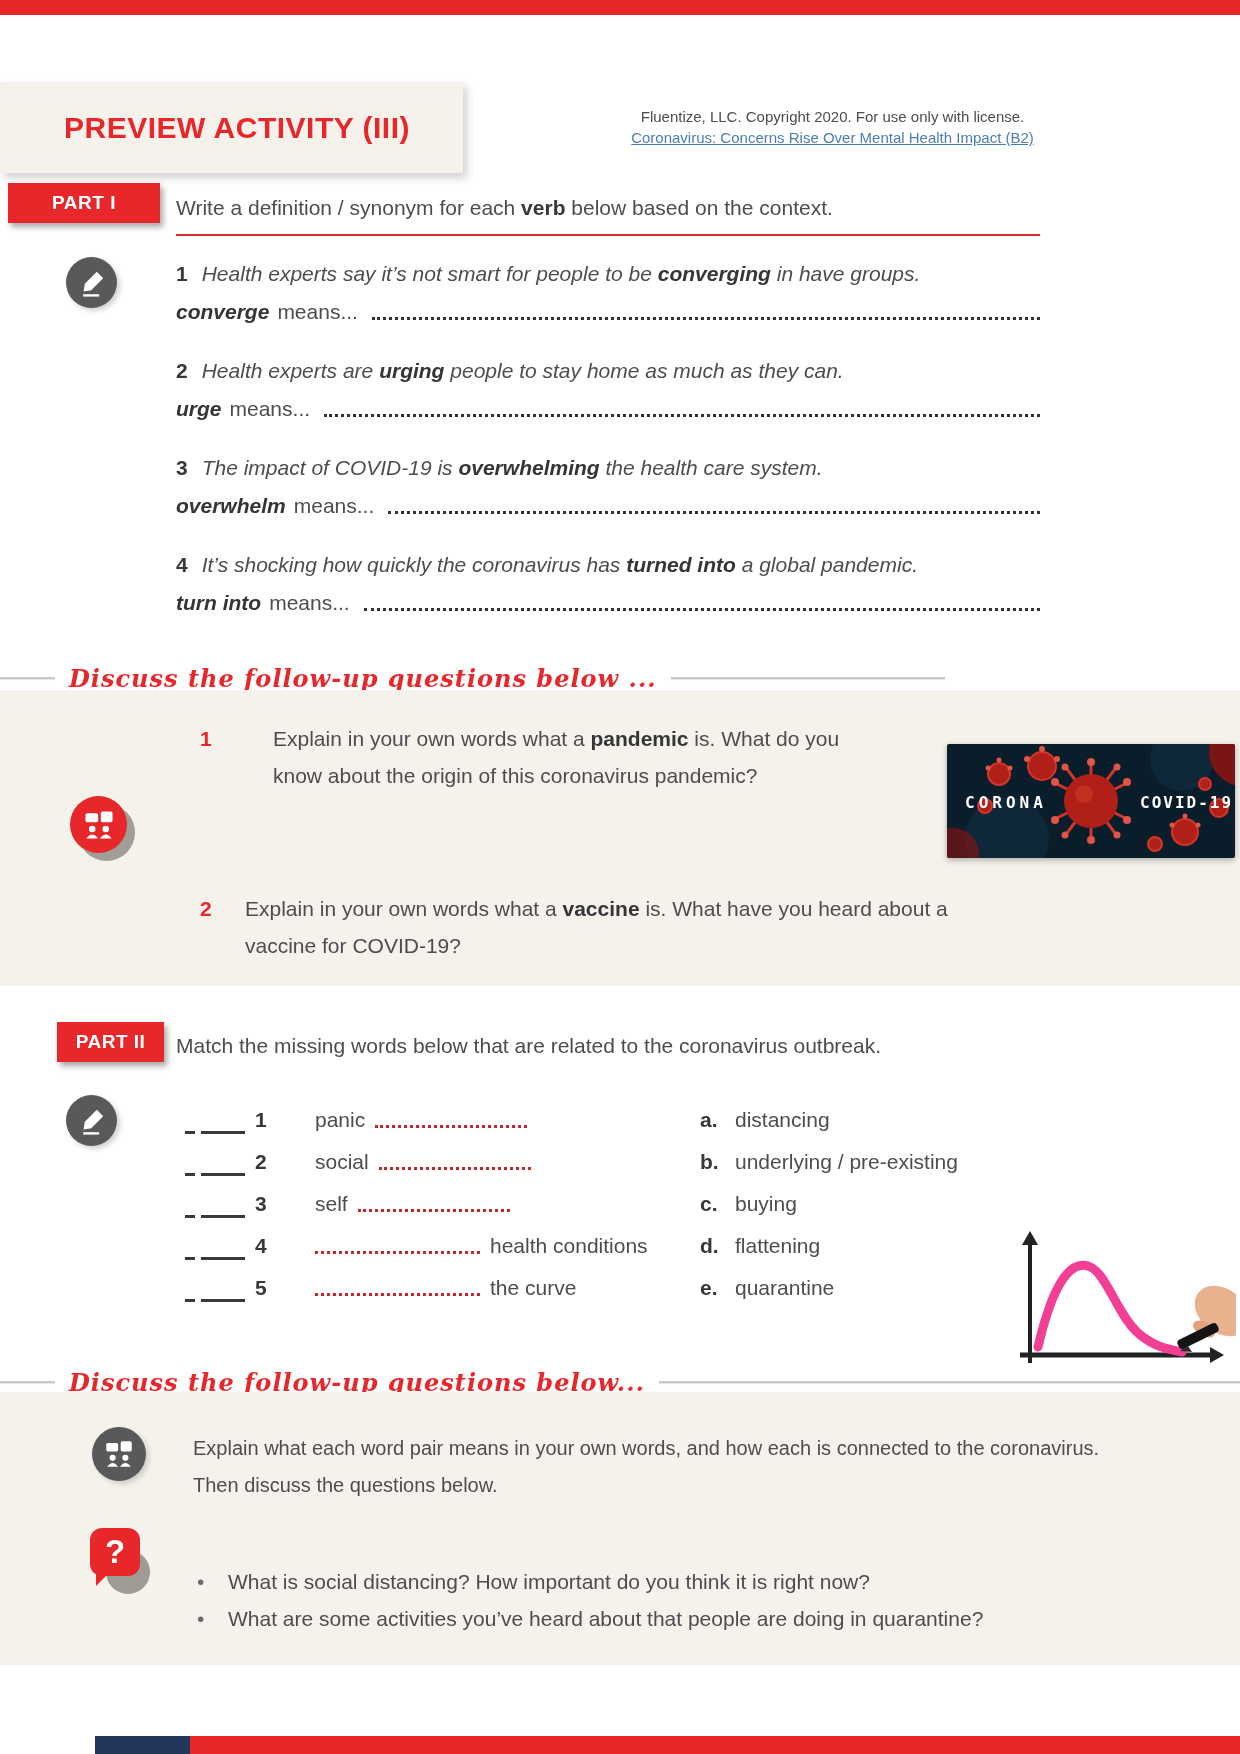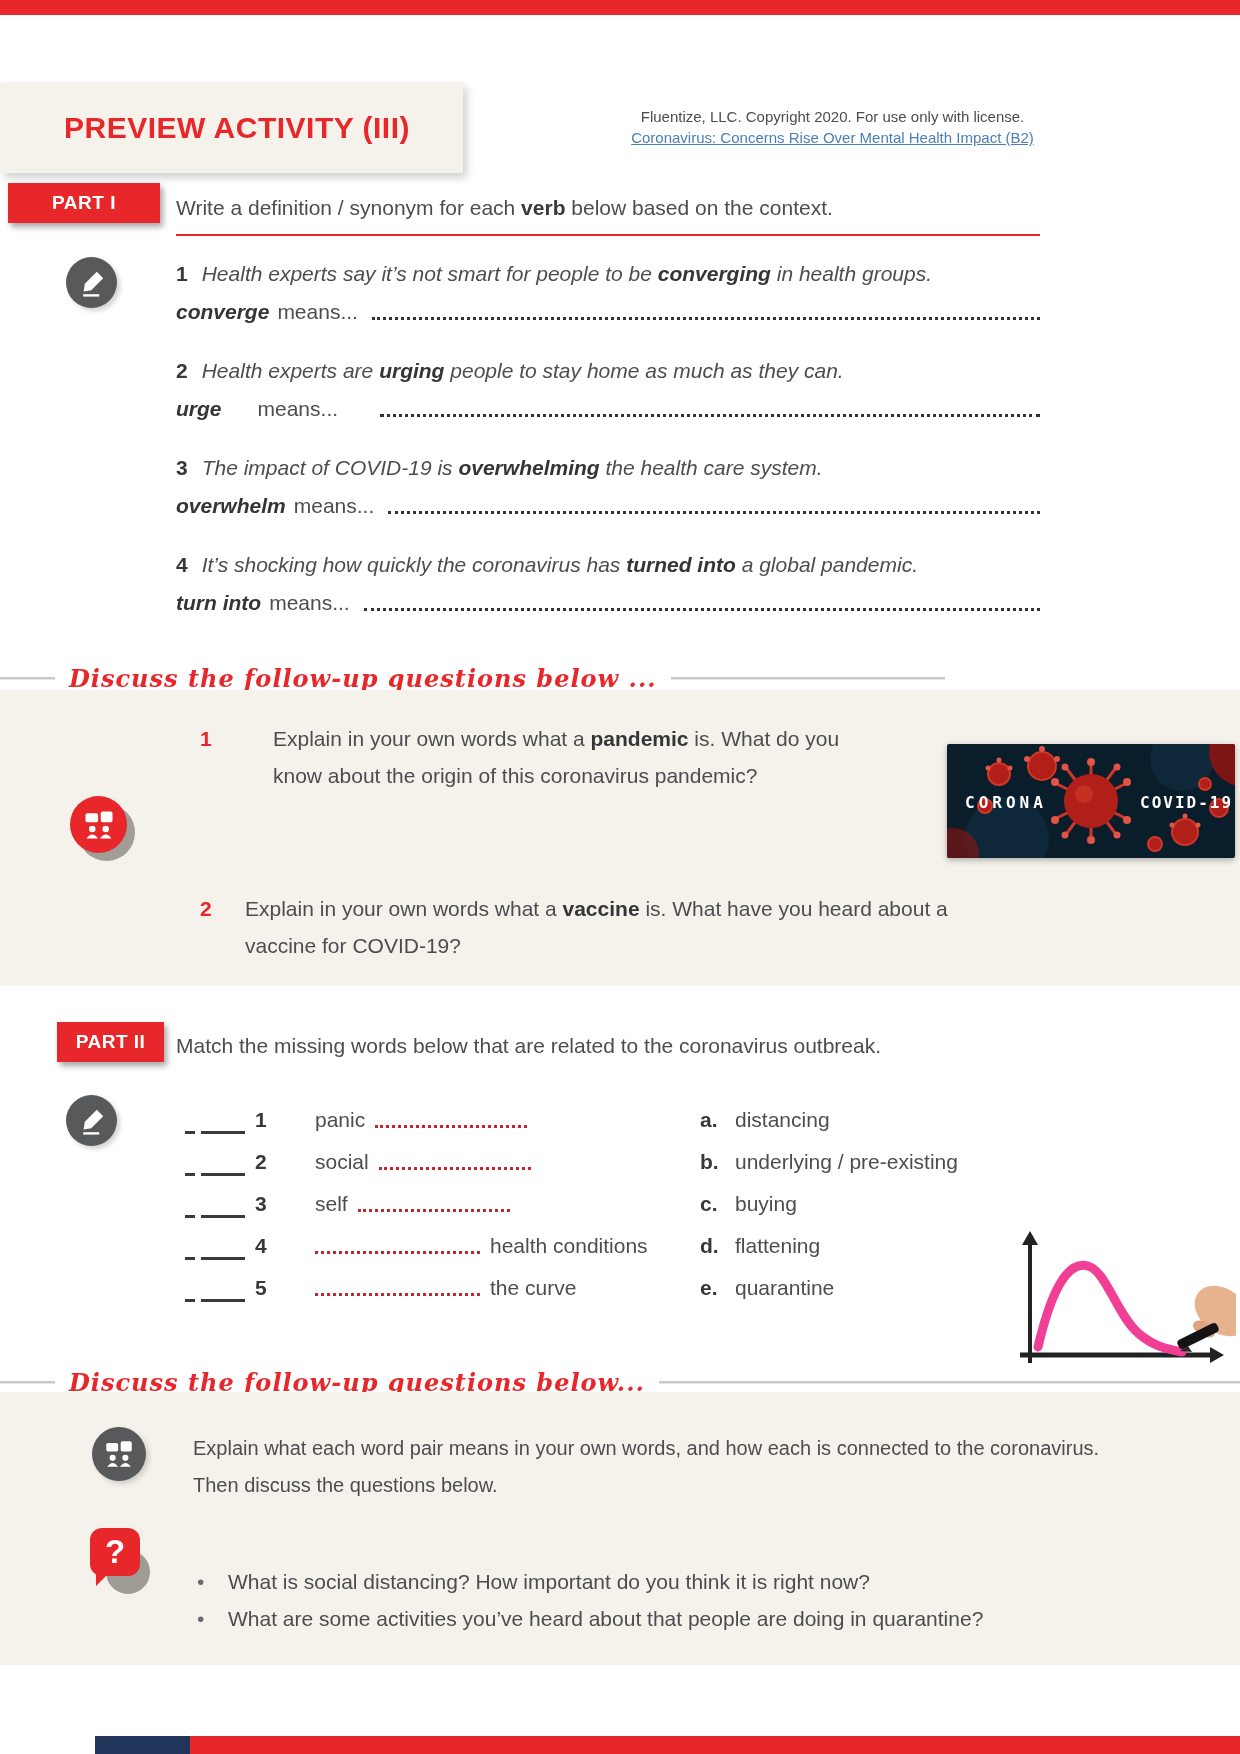--- a/index.html
+++ b/index.html
@@ -99,29 +99,29 @@
 
   <div class="circle-icon pencil-circle" style="left:66px;top:257px;">
     <svg width="32" height="32" viewBox="0 0 40 40">
       <g fill="#ffffff">
         <path d="M26 6 l8 8 -15 15 -9.5 1.5 1.5 -9.5z"></path>
         <path d="M9 34 h20 v3 h-20z"></path>
       </g>
     </svg>
   </div>
 
-  <div class="sentence" style="top:262px;"><span class="num">1</span><span>Health experts say it’s not smart for people to be </span><b>converging</b><span> in health groups.</span></div>
+  <div class="sentence" style="top:262px;"><span class="num">1</span><span>Health experts say it’s not smart for people to be </span><b>converging</b><span> in have groups.</span></div>
   <div class="means-row" style="top:300px;">
       <span class="term">converge</span>
       <span class="means">means...</span>
       <span class="dotline"></span>
     </div>
 
   <div class="sentence" style="top:359px;"><span class="num">2</span><span>Health experts are </span><b>urging</b><span> people to stay home as much as they can.</span></div>
-  <div class="means-row" style="top:397px;gap:28px;">
+  <div class="means-row" style="top:397px;">
       <span class="term">urge</span>
       <span class="means">means...</span>
       <span class="dotline"></span>
     </div>
 
   <div class="sentence" style="top:456px;"><span class="num">3</span><span>The impact of COVID-19 is </span><b>overwhelming</b><span> the health care system.</span></div>
   <div class="means-row" style="top:494px;justify-content:center;">
       <span class="term">overwhelm</span>
       <span class="means">means...</span>
       <span class="dotline"></span>

